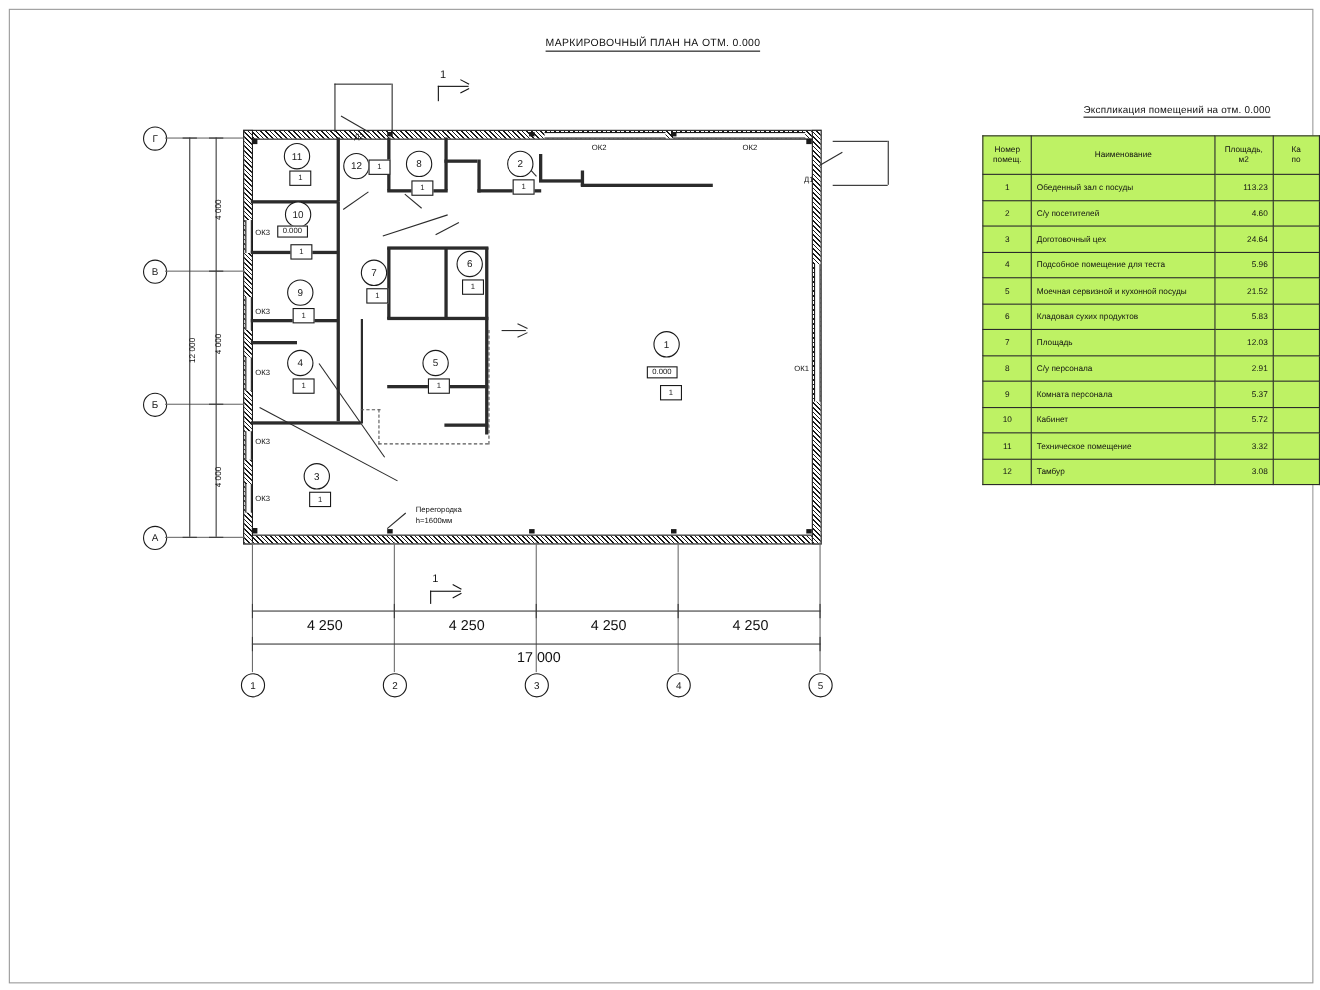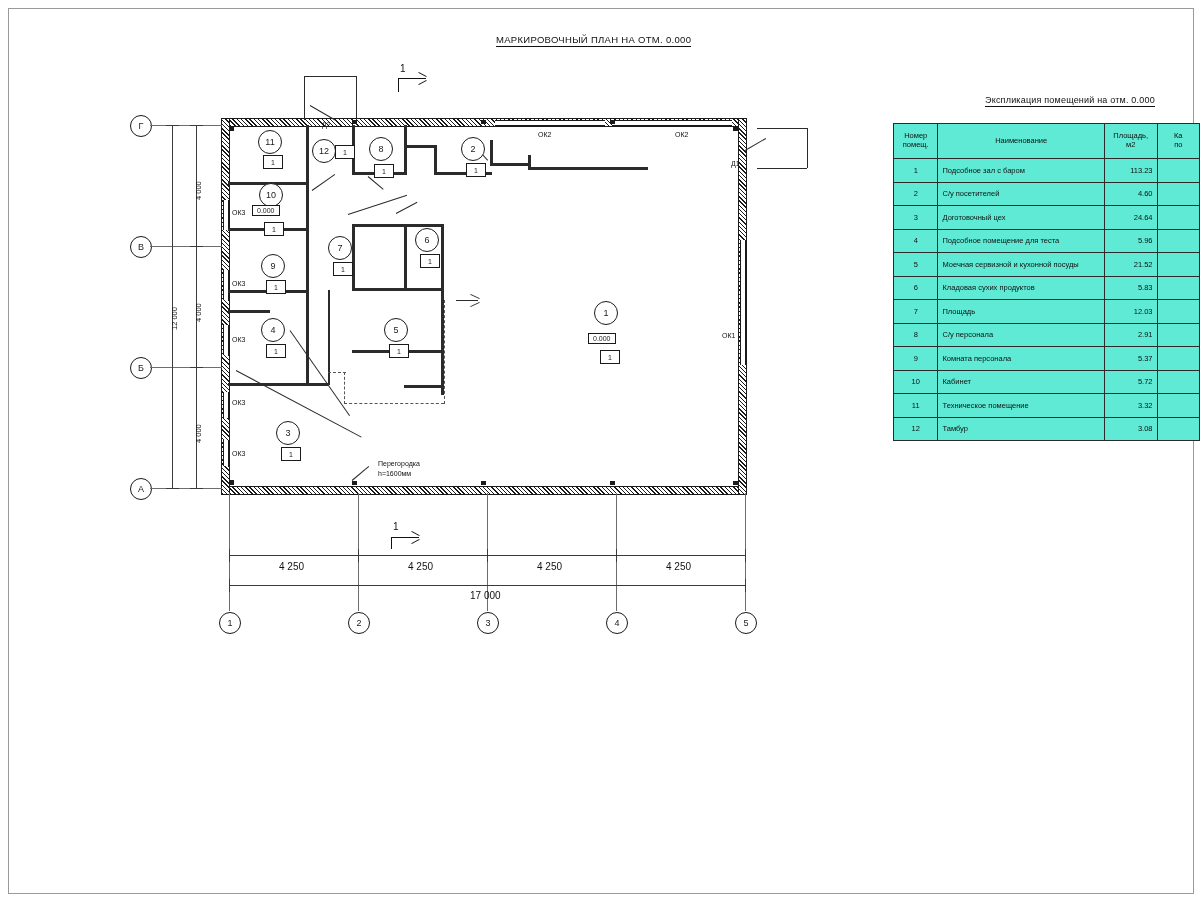--- a/index.html
+++ b/index.html
@@ -51,29 +51,29 @@
   }
   .tag{position:absolute;font-size:7px;color:#111;white-space:nowrap;}
 
   
   .axis{
     position:absolute;width:20px;height:20px;border:1px solid #1a1a1a;border-radius:50%;
     font-size:9px;display:flex;align-items:center;justify-content:center;background:#fff;
   }
   .axline{position:absolute;background:#6d6d6d;}
   .dimline{position:absolute;background:#3a3a3a;}
-  .dimtxt{position:absolute;font-size:10px;color:#111;}
+  .dimtxt{position:absolute;font-size:13px;color:#111;}
   .dimv{position:absolute;font-size:7.5px;color:#111;transform:rotate(-90deg);transform-origin:left top;white-space:nowrap;}
 
   
   .secnum{position:absolute;font-size:10px;color:#111;}
   .secline{position:absolute;background:#111;}
 
   
-  #exp-table{position:absolute;left:893px;top:123px;border-collapse:collapse;background:#5eead4;}
+  #exp-table{position:absolute;left:893px;top:123px;border-collapse:collapse;background:#bef264;}
   #exp-table th,#exp-table td{
     border:1px solid #2b2b2b;font-size:7.5px;font-weight:normal;color:#111;
     padding:0 4px;height:22.5px;
   }
   #exp-table th{font-size:7.5px;text-align:center;line-height:1.15;height:34px;}
   .c-num{width:38px;text-align:center;}
   .c-name{width:185px;text-align:left;}
   .c-area{width:46px;text-align:right;}
   .c-cat{width:40px;text-align:center;}
   .total-label{text-align:right;padding-right:4px;}
@@ -301,21 +301,21 @@
         </th>
         <th class="c-cat">
           <span>Ка</span><br>
           <span>по</span>
         </th>
       </tr>
     </thead>
     <tbody id="exp-body">
         <tr>
           <td class="c-num">1</td>
-          <td class="c-name">Подсобное зал с баром</td>
+          <td class="c-name">Обеденный зал с посуды</td>
           <td class="c-area">113.23</td>
           <td class="c-cat"></td>
         </tr>
         <tr>
           <td class="c-num">2</td>
           <td class="c-name">С/у посетителей</td>
           <td class="c-area">4.60</td>
           <td class="c-cat"></td>
         </tr>
         <tr>

